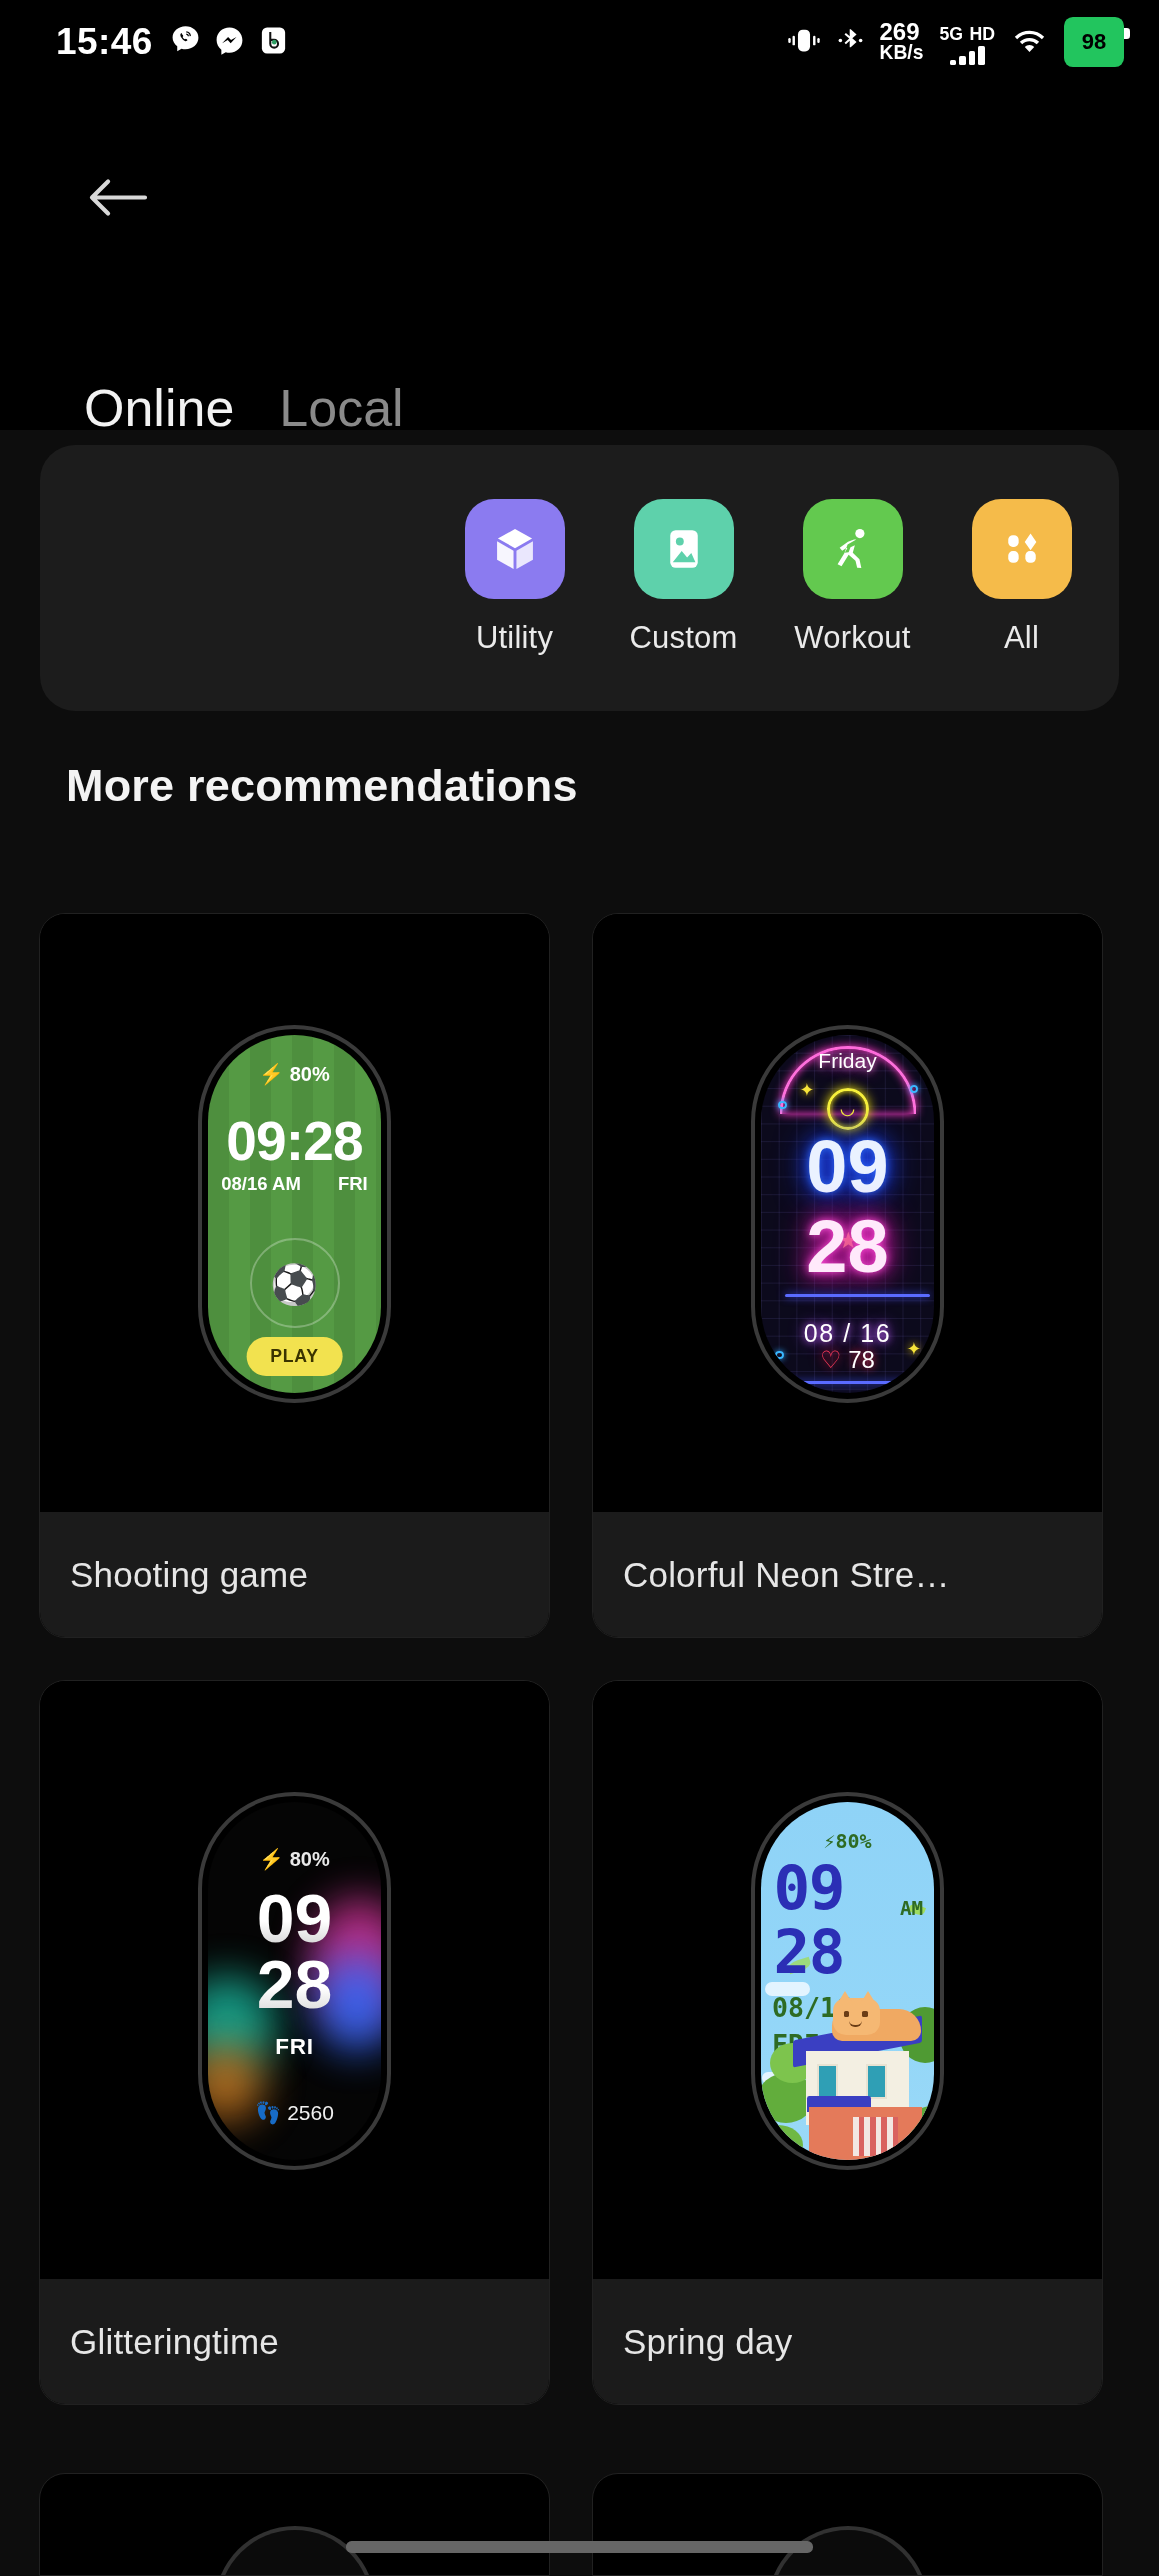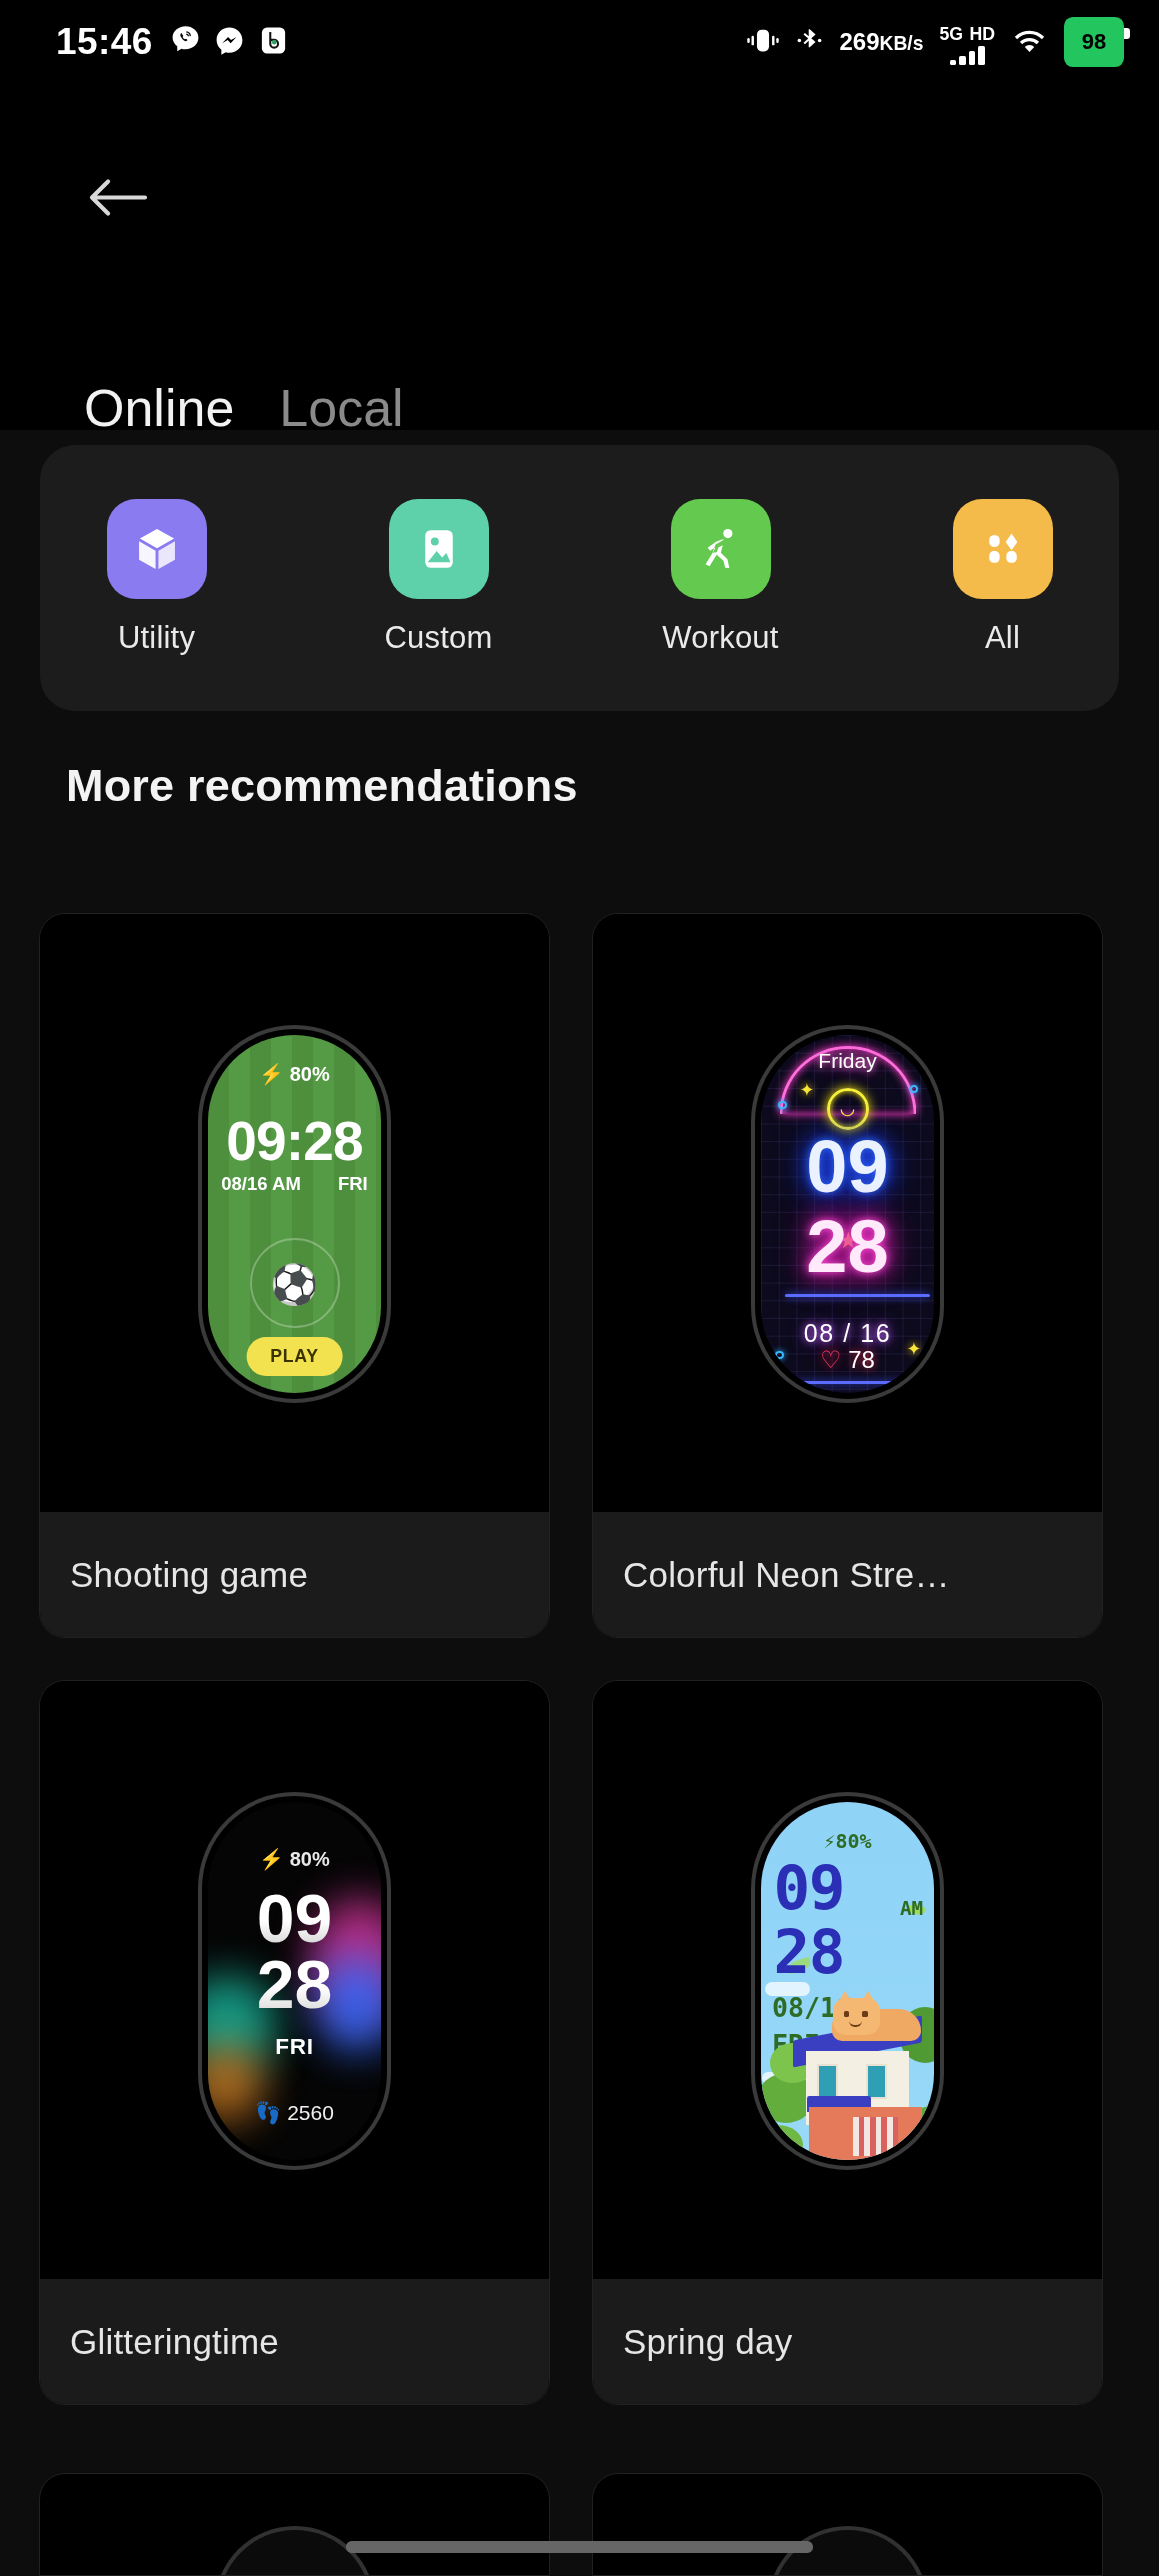--- a/index.html
+++ b/index.html
@@ -13,21 +13,21 @@
   
   .statusbar{
     position:absolute; top:0; left:0; width:1159px; height:84px;
     display:flex; align-items:center; justify-content:space-between;
     padding:0 35px 0 56px;
   }
   .sb-left{ display:flex; align-items:center; gap:17.7px; }
   .sb-clock{ font-size:37px; font-weight:600; letter-spacing:0.4px; color:#fff; }
   .sb-appicons{ display:flex; align-items:center; gap:13px; }
   .sb-right{ display:flex; align-items:center; gap:16px; }
-  .netspeed{ display:flex; align-items:flex-end; line-height:0.95; }
+  .netspeed{ display:flex; flex-direction:column; align-items:flex-start; line-height:0.95; }
   .netspeed .n{ font-size:24px; font-weight:700; }
   .netspeed .u{ font-size:19.3px; font-weight:700; }
   .sig-wrap{ display:flex; flex-direction:column; align-items:center; gap:2.4px; }
   .sig-top{ display:flex; gap:6.4px; font-size:17.7px; font-weight:700; line-height:1;margin-top:7px; }
   .bars{ display:flex; align-items:flex-end; gap:3.2px; height:19.3px; }
   .bars i{ display:block; width:6.4px; background:#fff; border-radius:1.6px; }
   .battery{
     position:relative; width:60px; height:50px; border-radius:8.9px; background:#22c55e;
     display:flex; align-items:center; justify-content:center;
   }
@@ -44,21 +44,21 @@
   .tab.active{ color:#f2f2f2; }
   .tab.inactive{ color:#8a8a8a; }
 
   
   .content{ position:absolute; top:430px; left:0; width:1159px; height:2146px; background:#0d0d0d; }
 
   
   .catbar{
     position:absolute; left:40px; top:14.5px; width:1079px; height:266px;
     background:#1c1c1c; border-radius:35px;
-    display:flex; align-items:center; justify-content:space-between; padding:0 32px;
+    display:flex; align-items:center; justify-content:flex-end; padding:0 13px;
   }
   .cat{ width:169px; display:flex; flex-direction:column; align-items:center; gap:21px; }
   .cat-ico{ width:100px; height:100px; border-radius:29px;
             display:flex; align-items:center; justify-content:center; }
   .cat-label{ font-size:31px; color:#eaeaea; letter-spacing:0.2px; }
 
   
   .section-title{ position:absolute; left:66px; top:330px; font-size:45px; font-weight:700; color:#f3f3f3; letter-spacing:0.2px; }
 
   

